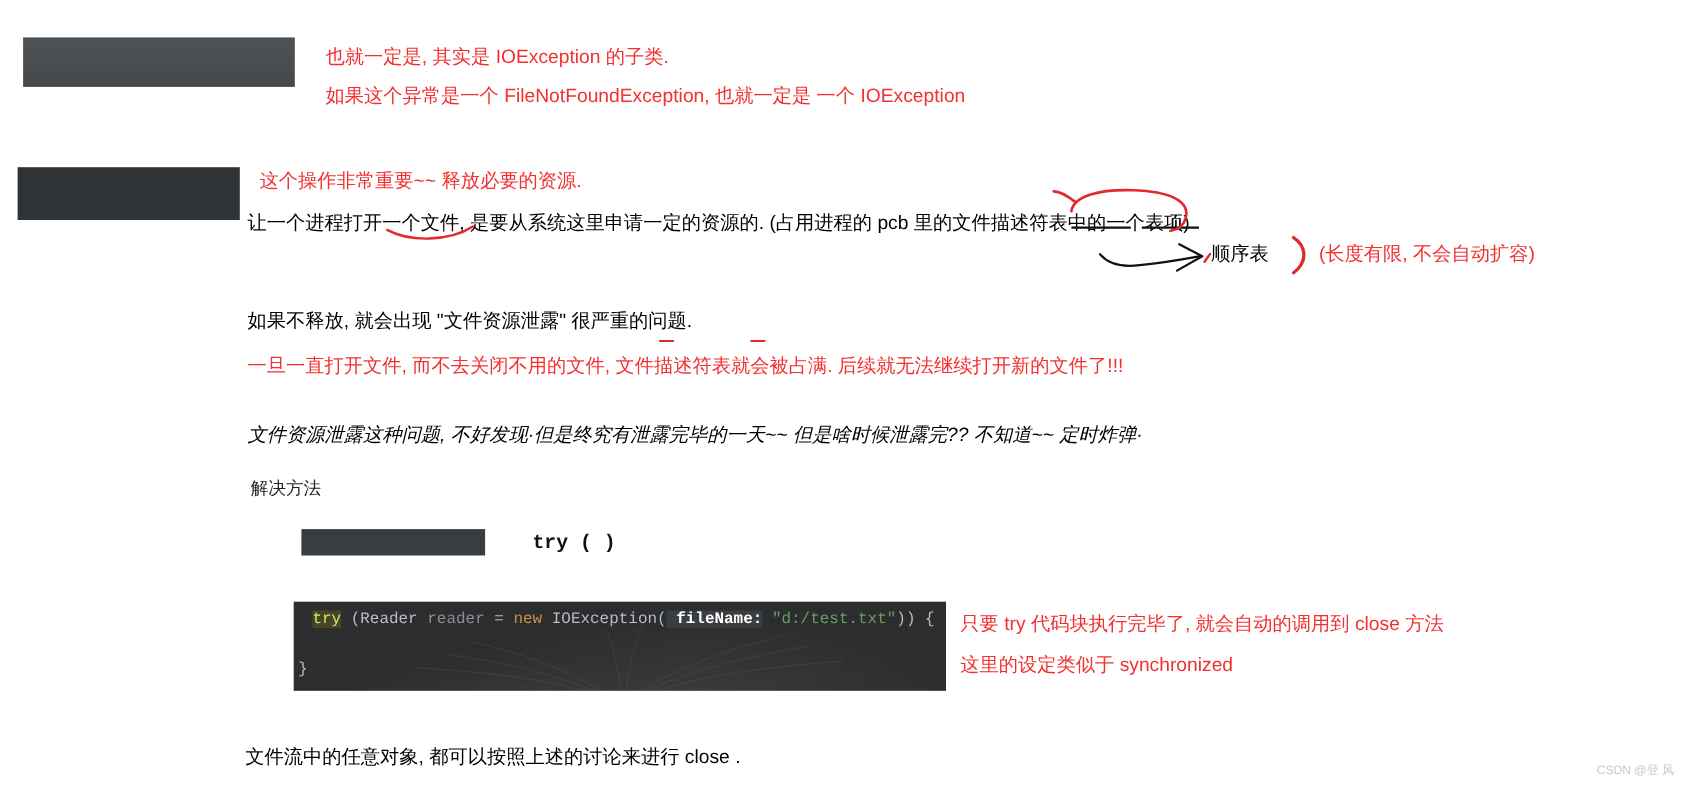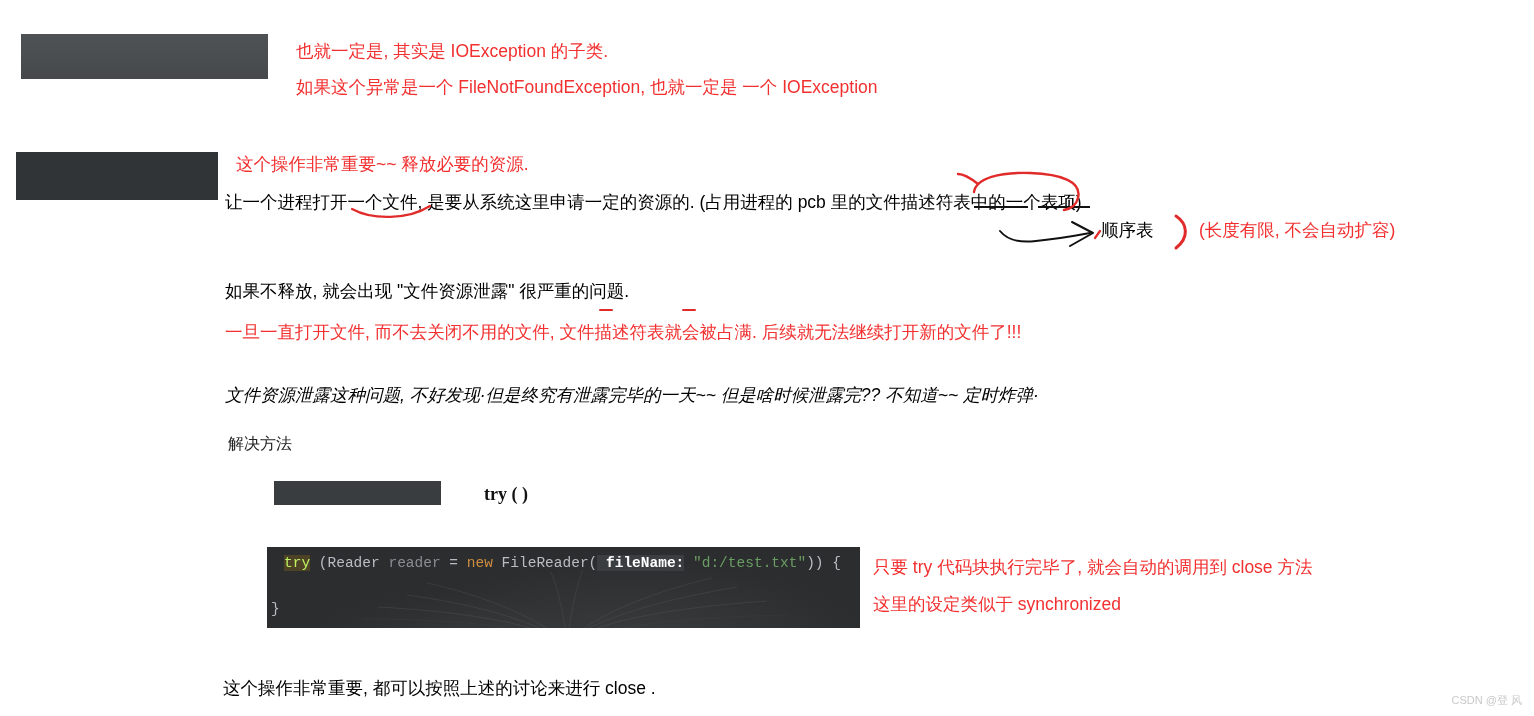--- a/index.html
+++ b/index.html
@@ -97,21 +97,21 @@
     color: #000000;
   }
   .red { color: #f23030; }
   .serif-head {
     font-family: "Liberation Serif", "DejaVu Serif", serif;
     font-size: 16px;
     color: #232323;
     white-space: nowrap;
   }
   .mono-inline {
-    font-family: Liberation Serif, serif;
+    font-family: Liberation Mono, monospace;
     font-weight: bold;
     font-size: 18px;
     color: #111;
     white-space: nowrap;
   }
 
   
   #annotations {
     position: absolute;
     left: 0; top: 0;
@@ -175,30 +175,30 @@
       <path d="M298 95 C 268 68, 210 47, 160 36"></path>
       <path d="M300 95 C 305 60, 310 38, 316 22"></path>
       <path d="M300 95 C 296 62, 290 40, 284 25"></path>
     </g>
     <g stroke="#585858" stroke-width="0.6" fill="none" opacity="0.45">
       <path d="M299 96 C 340 78, 430 70, 520 68"></path>
       <path d="M299 96 C 258 78, 175 72, 95 72"></path>
     </g>
   </svg>
 
-  <div class="line1"><span class="kw-try">try</span><span class="tok-plain"> (</span><span class="tok-type">Reader</span><span class="tok-var"> reader</span><span class="tok-plain"> = </span><span class="tok-kw">new</span><span class="tok-plain"> FileReader(</span><span class="tok-hint"> fileName:</span><span class="tok-str"> "d:/test.txt"</span><span class="tok-brace">)) {</span></div>
+  <div class="line1"><span class="kw-try">try</span><span class="tok-plain"> (</span><span class="tok-type">Reader</span><span class="tok-var"> reader</span><span class="tok-plain"> = </span><span class="tok-kw">new</span><span class="tok-plain"> IOException(</span><span class="tok-hint"> fileName:</span><span class="tok-str"> "d:/test.txt"</span><span class="tok-brace">)) {</span></div>
 
   <div class="line2 tok-brace">}</div>
 </div>
 
 <div class="abs txt red" style="left:873px; top:557px;">只要 try 代码块执行完毕了, 就会自动的调用到 close 方法</div>
 
 <div class="abs txt red" style="left:873px; top:594px;">这里的设定类似于 synchronized</div>
 
-<div class="abs txt" style="left:223px; top:678px;">这个操作非常重要, 都可以按照上述的讨论来进行 close .</div>
+<div class="abs txt" style="left:223px; top:678px;">文件流中的任意对象, 都可以按照上述的讨论来进行 close .</div>
 
 <svg id="annotations" viewBox="0 0 1534 716">
 
   <path d="M352 209 C 372 220, 408 220, 430 206" stroke="#e12b2b" stroke-width="2.2" fill="none" stroke-linecap="round"></path>
 
   <path d="M974 207 L 1028 207" stroke="#111" stroke-width="2" fill="none"></path>
   <path d="M1038 207 L 1090 207" stroke="#111" stroke-width="2" fill="none"></path>
 
   <path d="M974 192 C 976 178, 1000 172, 1030 173 C 1062 174, 1082 182, 1078 198 C 1076 206, 1070 209, 1064 210" stroke="#e12b2b" stroke-width="2.4" fill="none" stroke-linecap="round"></path>
   <path d="M978 184 C 968 176, 962 174, 958 174" stroke="#e12b2b" stroke-width="2.4" fill="none" stroke-linecap="round"></path>

